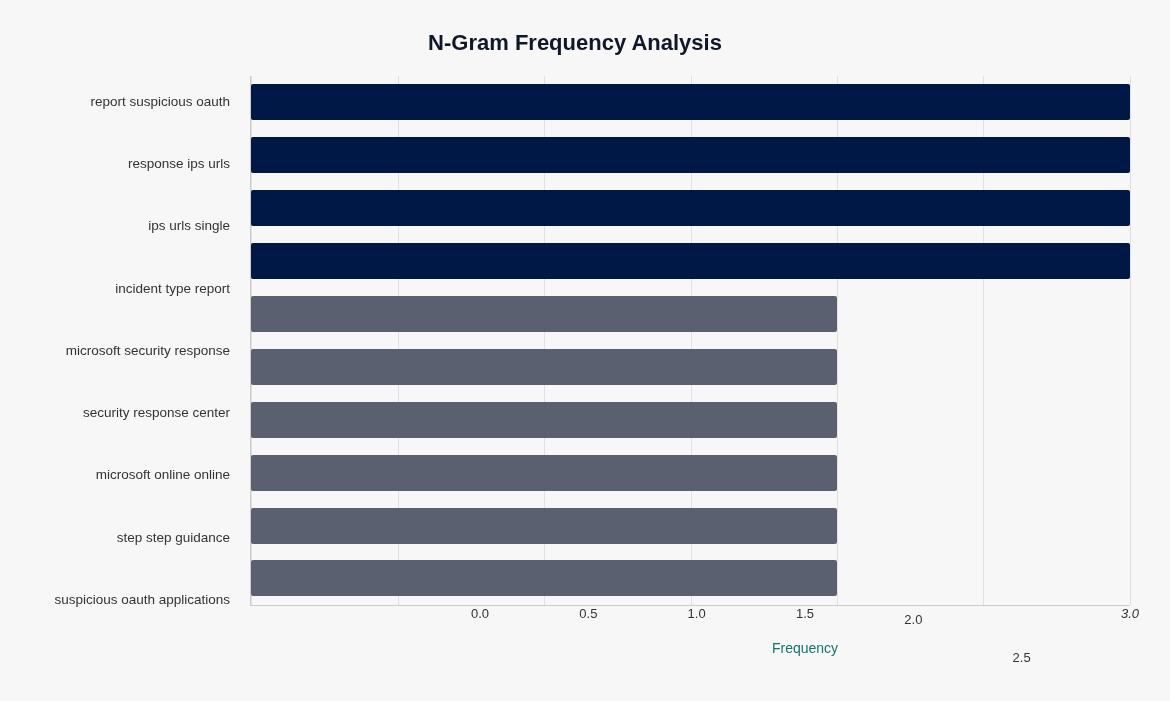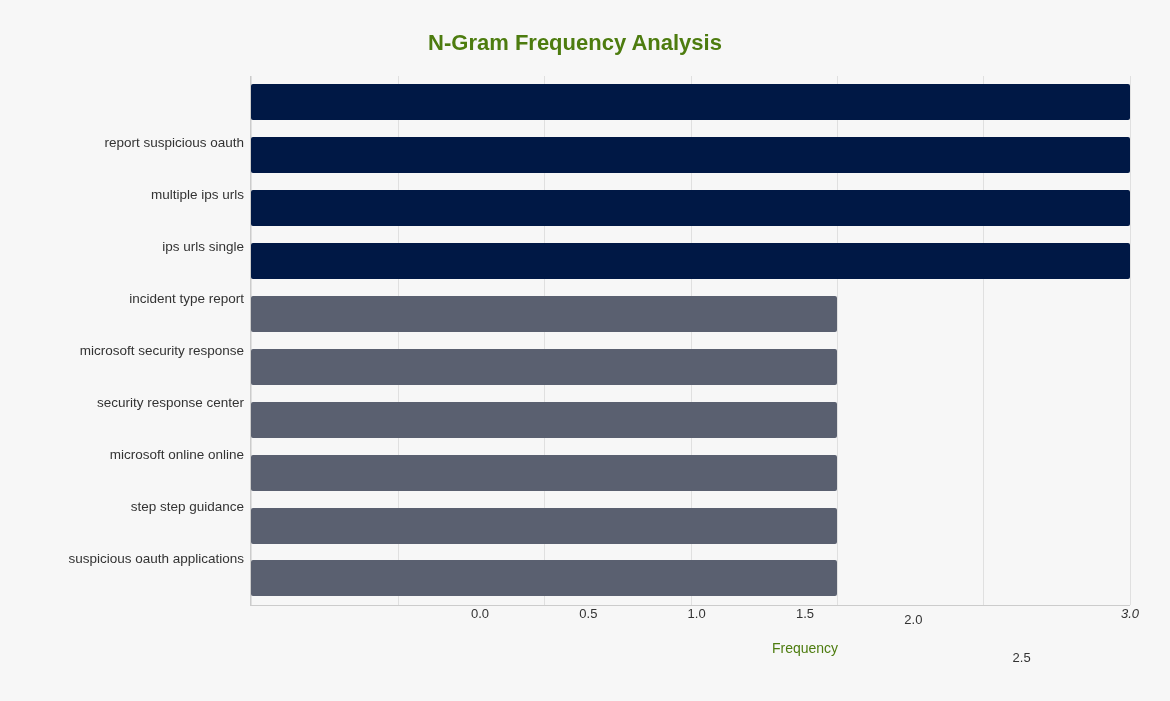--- a/index.html
+++ b/index.html
@@ -16,37 +16,37 @@
       background: #f7f7f7;
       width: 1170px;
       height: 701px;
       padding: 20px 40px 60px 20px;
       position: relative;
     }
     .chart-title {
       text-align: center;
       font-size: 22px;
       font-weight: bold;
-      color: #4d7c0f;
+      color: #0f172a;
       margin-bottom: 20px;
       padding-top: 10px;
     }
     .chart-area {
       display: flex;
       width: 100%;
       height: 580px;
       position: relative;
     }
     .y-axis-labels {
       display: flex;
       flex-direction: column;
-      justify-content: center;
+      justify-content: space-between;
       width: 230px;
       flex-shrink: 0;
-      padding-right: 6px;
+      padding-right: 20px;
       padding-bottom: 30px;
     }
     .y-label {
       text-align: right;
       font-size: 13.5px;
       color: #333;
       line-height: 1.2;
       display: flex;
       align-items: center;
       justify-content: flex-end;
@@ -107,37 +107,37 @@
     }
     .x-tick {
       position: absolute;
       font-size: 13px;
       color: #333;
       transform: translateX(-50%);
     }
     .x-axis-label {
       text-align: center;
       font-size: 14px;
-      color: #4d7c0f;
+      color: #0f766e;
       margin-top: 4px;
     }
     .x-axis-wrapper {
       margin-left: 230px;
       position: relative;
     }
   </style>
 </head>
 <body>
 
 <div class="chart-container">
   <div class="chart-title">N-Gram Frequency Analysis</div>
   <div class="chart-area">
     <div class="y-axis-labels" id="y-labels">
         <div class="y-label">report suspicious oauth</div>
-        <div class="y-label">multiple ips urls</div>
+        <div class="y-label">response ips urls</div>
         <div class="y-label">ips urls single</div>
         <div class="y-label">incident type report</div>
         <div class="y-label">microsoft security response</div>
         <div class="y-label">security response center</div>
         <div class="y-label">microsoft online online</div>
         <div class="y-label">step step guidance</div>
         <div class="y-label">suspicious oauth applications</div>
       </div>
     <div style="flex:1; display:flex; flex-direction:column;">
       <div class="bars-section">

